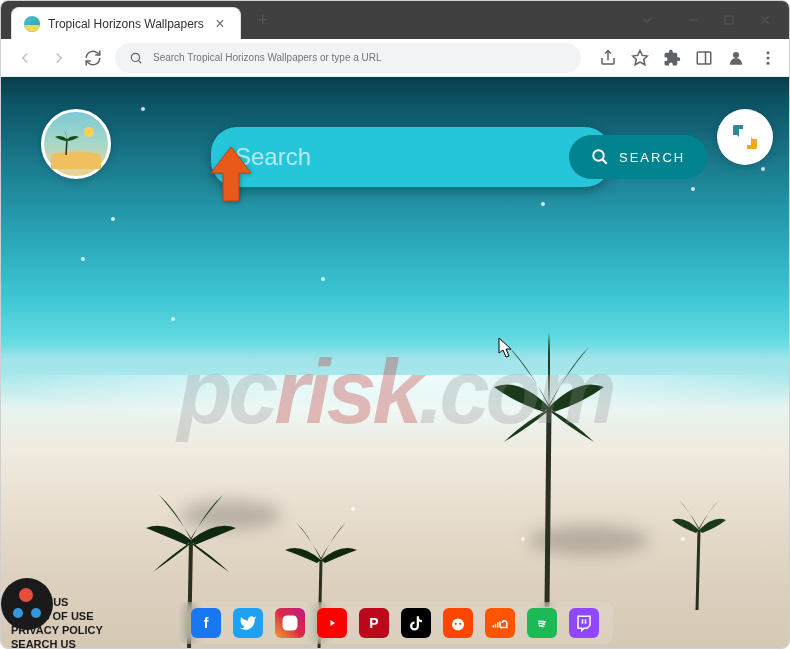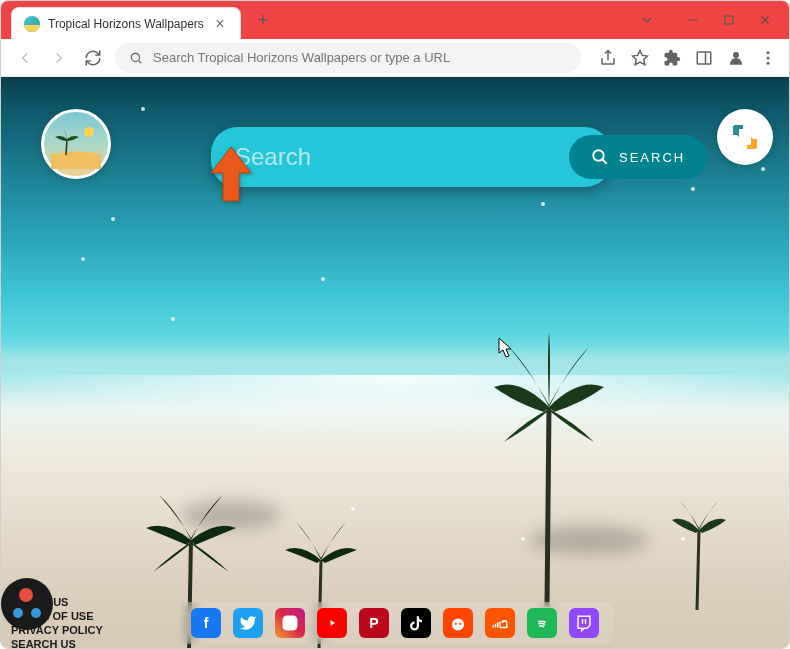--- a/index.html
+++ b/index.html
@@ -1,35 +1,35 @@
 <!DOCTYPE html>
 <html><head>
 <meta charset="utf-8">
 <style>
 *{margin:0;padding:0;box-sizing:border-box;font-family:'Segoe UI',Arial,sans-serif}
 body{width:790px;height:649px;overflow:hidden;position:relative;background:#fff}
 .window{width:790px;height:649px;background:#fff;border:1px solid #d0d0d0;border-radius:8px;overflow:hidden;position:relative}
-.titlebar{height:38px;background:#ef4444;display:flex;align-items:center;position:relative}
+.titlebar{height:38px;background:#404040;display:flex;align-items:center;position:relative}
 .tab{display:flex;align-items:center;gap:8px;padding:6px 12px;background:#fff;border-radius:8px 8px 0 0;margin-left:10px;margin-top:6px;height:32px;min-width:200px;border:1px solid #e0e0e0;border-bottom:none}
 .favicon{width:16px;height:16px;border-radius:50%;background:linear-gradient(135deg,#4fc3dc 0%,#2a9d8f 100%);position:relative;overflow:hidden}
 .favicon::after{content:'';position:absolute;bottom:0;left:0;width:100%;height:40%;background:#f4d35e}
 .tab-title{font-size:12px;color:#333;white-space:nowrap;overflow:hidden;text-overflow:ellipsis;flex:1}
 .tab-close{width:16px;height:16px;display:flex;align-items:center;justify-content:center;cursor:pointer;opacity:.6}
 .tab-close::before{content:'×';font-size:16px;line-height:1}
 .newtab{width:28px;height:28px;display:flex;align-items:center;justify-content:center;margin-left:8px;cursor:pointer;border-radius:50%}
 .newtab::before{content:'+';font-size:18px;color:#555}
 .win-controls{position:absolute;right:8px;top:0;display:flex;gap:4px;align-items:center;height:38px}
 .wc{width:32px;height:28px;display:flex;align-items:center;justify-content:center;cursor:pointer;color:#555}
 .chev{transform:translateX(-10px)}
 .toolbar{height:38px;background:#fff;display:flex;align-items:center;padding:0 12px;gap:10px;border-bottom:1px solid #eee}
 .nav-btn{width:24px;height:24px;display:flex;align-items:center;justify-content:center;cursor:pointer;color:#5f6368}
 .nav-btn.disabled{opacity:.4;cursor:default}
 .omnibox{flex:1;height:30px;background:#f1f3f4;border-radius:15px;display:flex;align-items:center;padding:0 14px;gap:10px}
 .omni-icon{width:14px;height:14px;opacity:.6}
-.omni-text{flex:1;font-size:13px;color:#15803d;border:none;background:transparent;outline:none}
+.omni-text{flex:1;font-size:10px;color:#15803d;border:none;background:transparent;outline:none}
 .toolbar-actions{display:flex;align-items:center;gap:14px;margin-left:8px}
 .ta{width:18px;height:18px;display:flex;align-items:center;justify-content:center;cursor:pointer;color:#5f6368}
 .ta svg{width:18px;height:18px}
 .content{position:relative;width:100%;height:573px;overflow:hidden}
 .bg{position:absolute;inset:0;background:linear-gradient(to bottom,#0a3d4a 0%,#0d5668 5%,#1a7a8c 15%,#2aa5b8 28%,#3dc5d4 38%,#5dd8e0 45%,#a8e8ec 52%,#e8f4f0 58%,#f0ebe0 65%,#e8dfd0 75%,#ddd0be 88%,#d5c8b4 100%)}
 .wave{position:absolute;left:0;right:0;height:60px;top:52%;background:radial-gradient(ellipse at 50% 0%,rgba(255,255,255,.9) 0%,rgba(255,255,255,.5) 30%,transparent 70%)}
 .wave2{position:absolute;left:0;right:0;height:30px;top:47%;background:linear-gradient(to bottom,transparent,rgba(180,230,235,.6),transparent)}
 .palm{position:absolute;width:120px;height:280px;right:180px;top:250px}
 .palm svg{width:100%;height:100%}
 .palm2{position:absolute;width:60px;height:120px;right:60px;bottom:40px}
@@ -230,20 +230,23 @@
           <path d="M38 140 L40 50" stroke="#2a3020" stroke-width="3"></path>
           <g fill="#0f2810">
             <path d="M40 50 Q20 33 4 40 Q18 45 36 53 Z"></path>
             <path d="M40 50 Q60 33 76 40 Q62 45 44 53 Z"></path>
             <path d="M40 50 Q28 25 15 12 Q30 30 40 48 Z"></path>
             <path d="M40 50 Q52 25 65 12 Q50 30 40 48 Z"></path>
           </g>
         </svg>
     </div>
 
+    <div class="watermark">
+      <span>pc</span><span class="red">risk</span><span>.com</span>
+    </div>
 
     <div class="logo-badge">
       <svg viewBox="0 0 50 50">
           <circle cx="25" cy="25" r="24" fill="none"></circle>
           <path d="M0 35 Q25 30 50 35 L50 50 L0 50 Z" fill="#f0c060"></path>
           <path d="M15 36 L16 20" stroke="#2a3020" stroke-width="1.5"></path>
           <g fill="#1a4a1a">
             <path d="M16 20 Q10 15 4 18 Q9 21 15 22 Z"></path>
             <path d="M16 20 Q22 15 28 18 Q23 21 17 22 Z"></path>
             <path d="M16 20 Q14 12 12 8 Q15 14 16 19 Z"></path>

